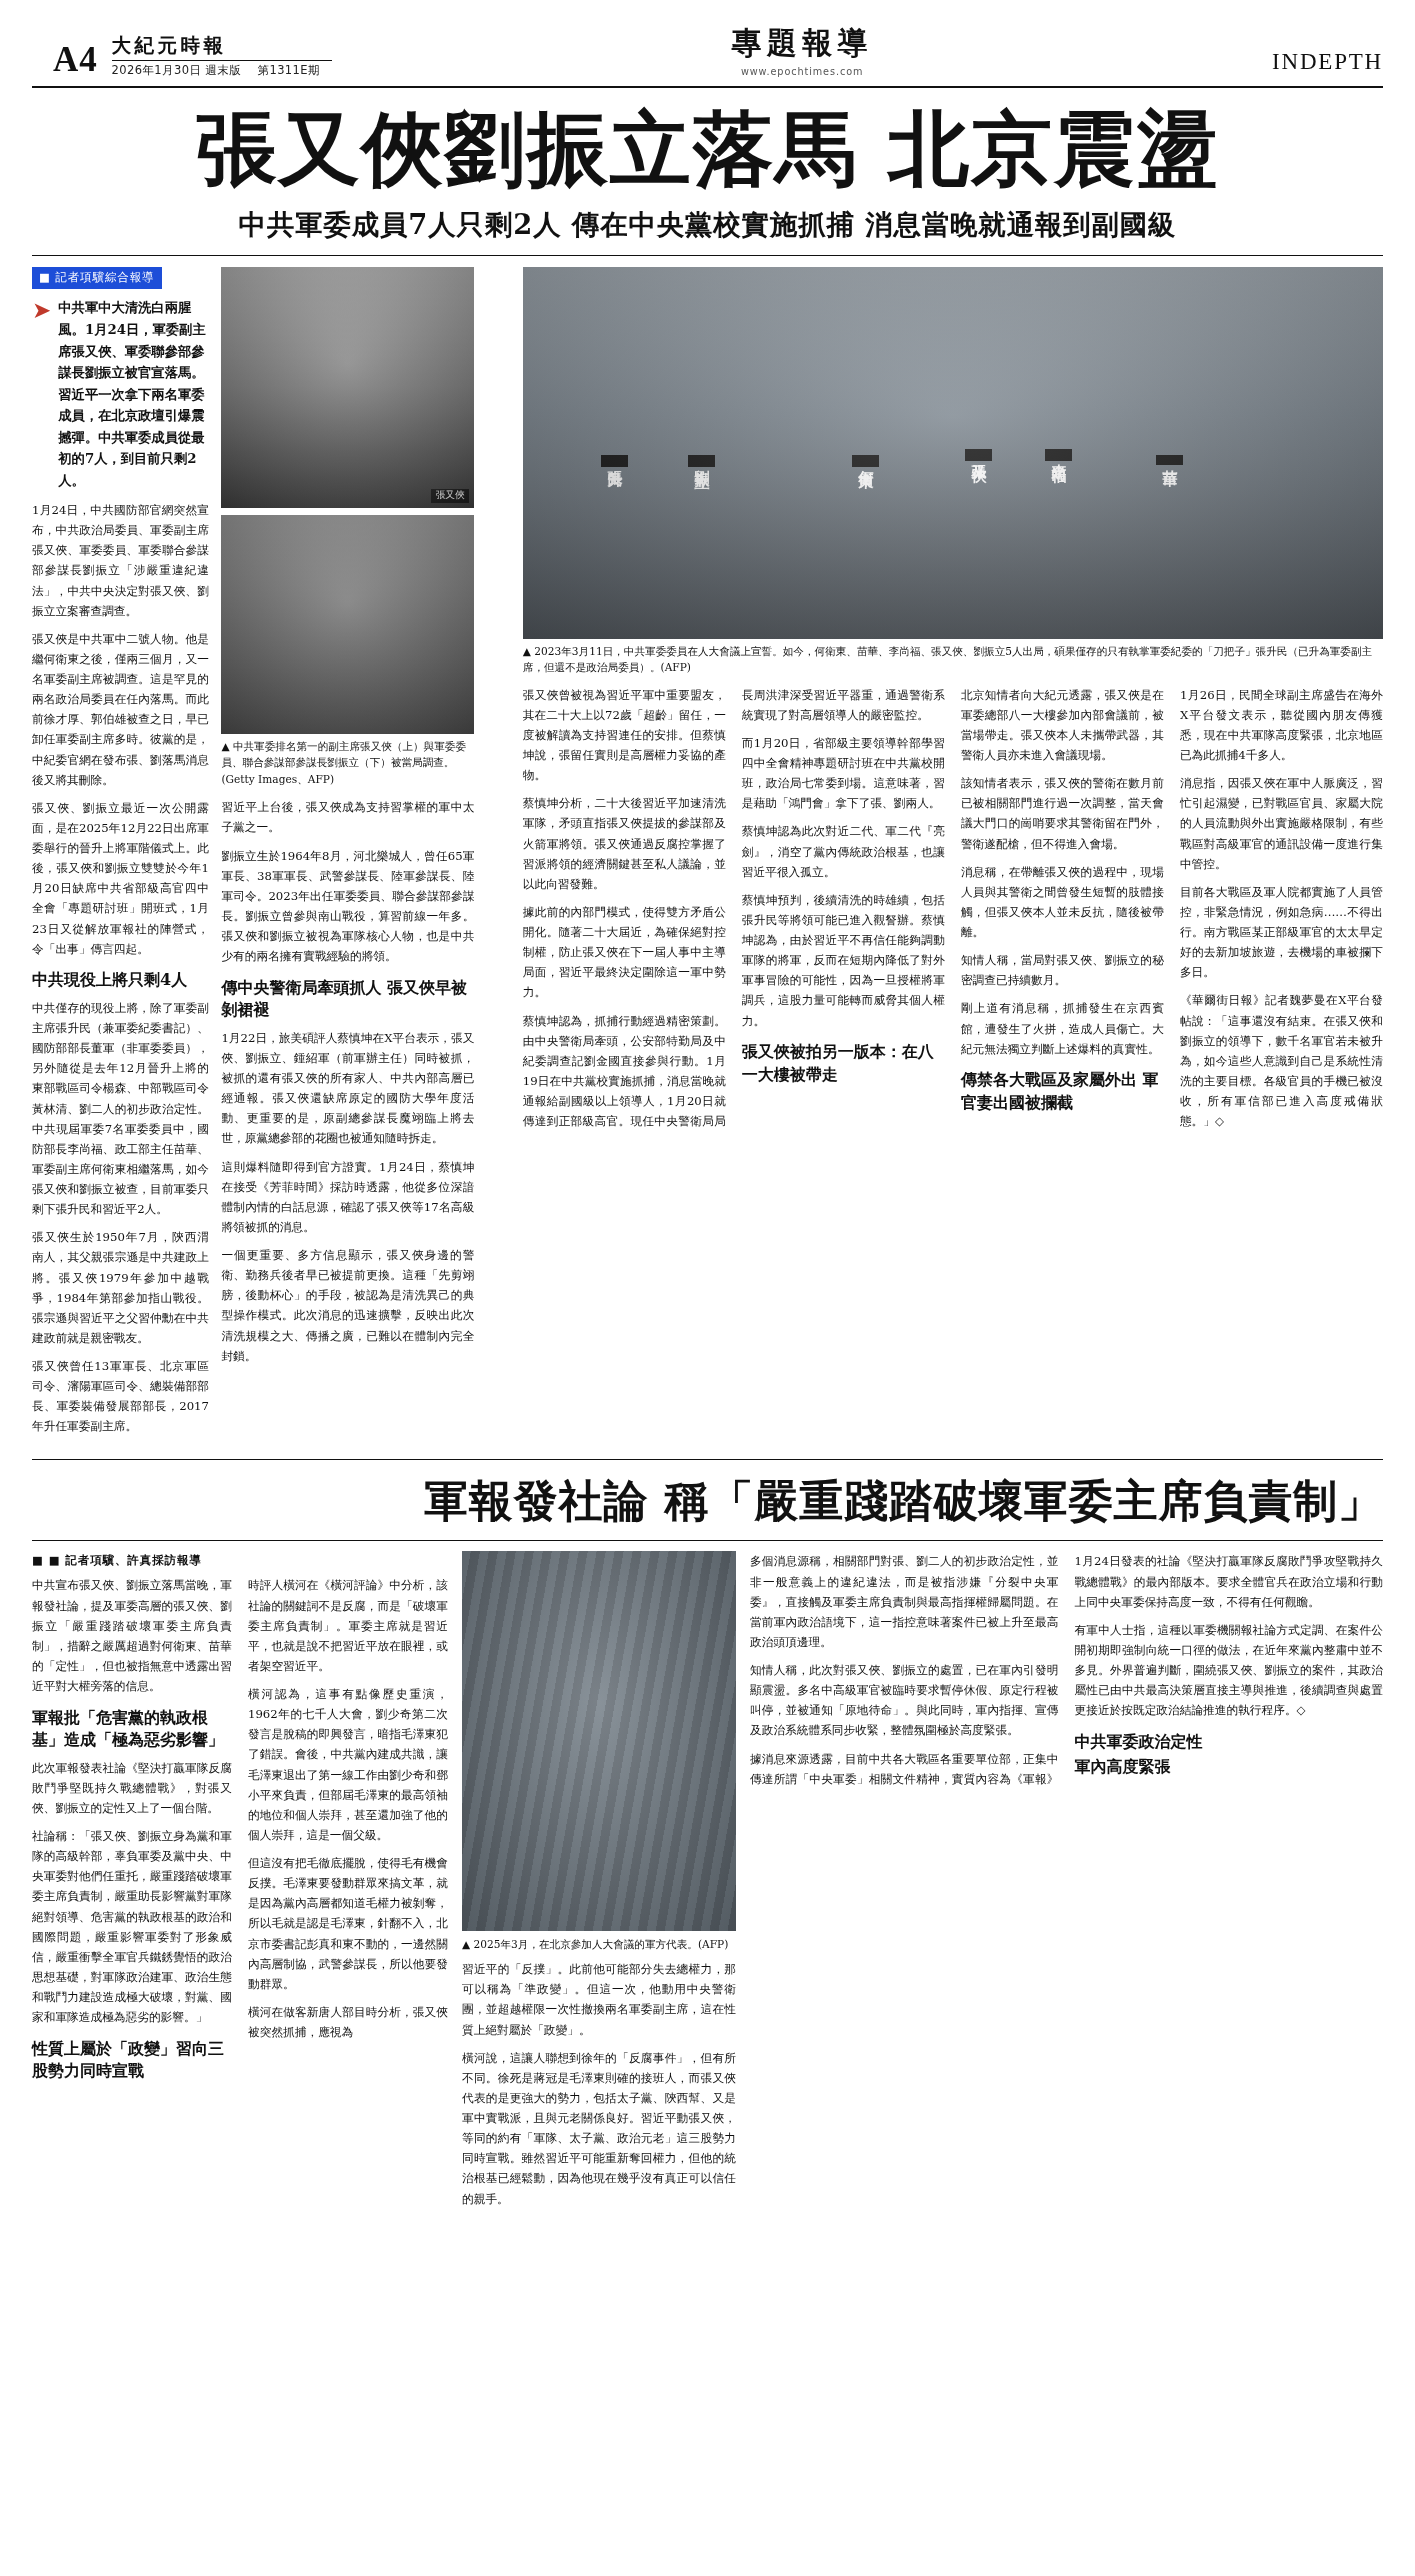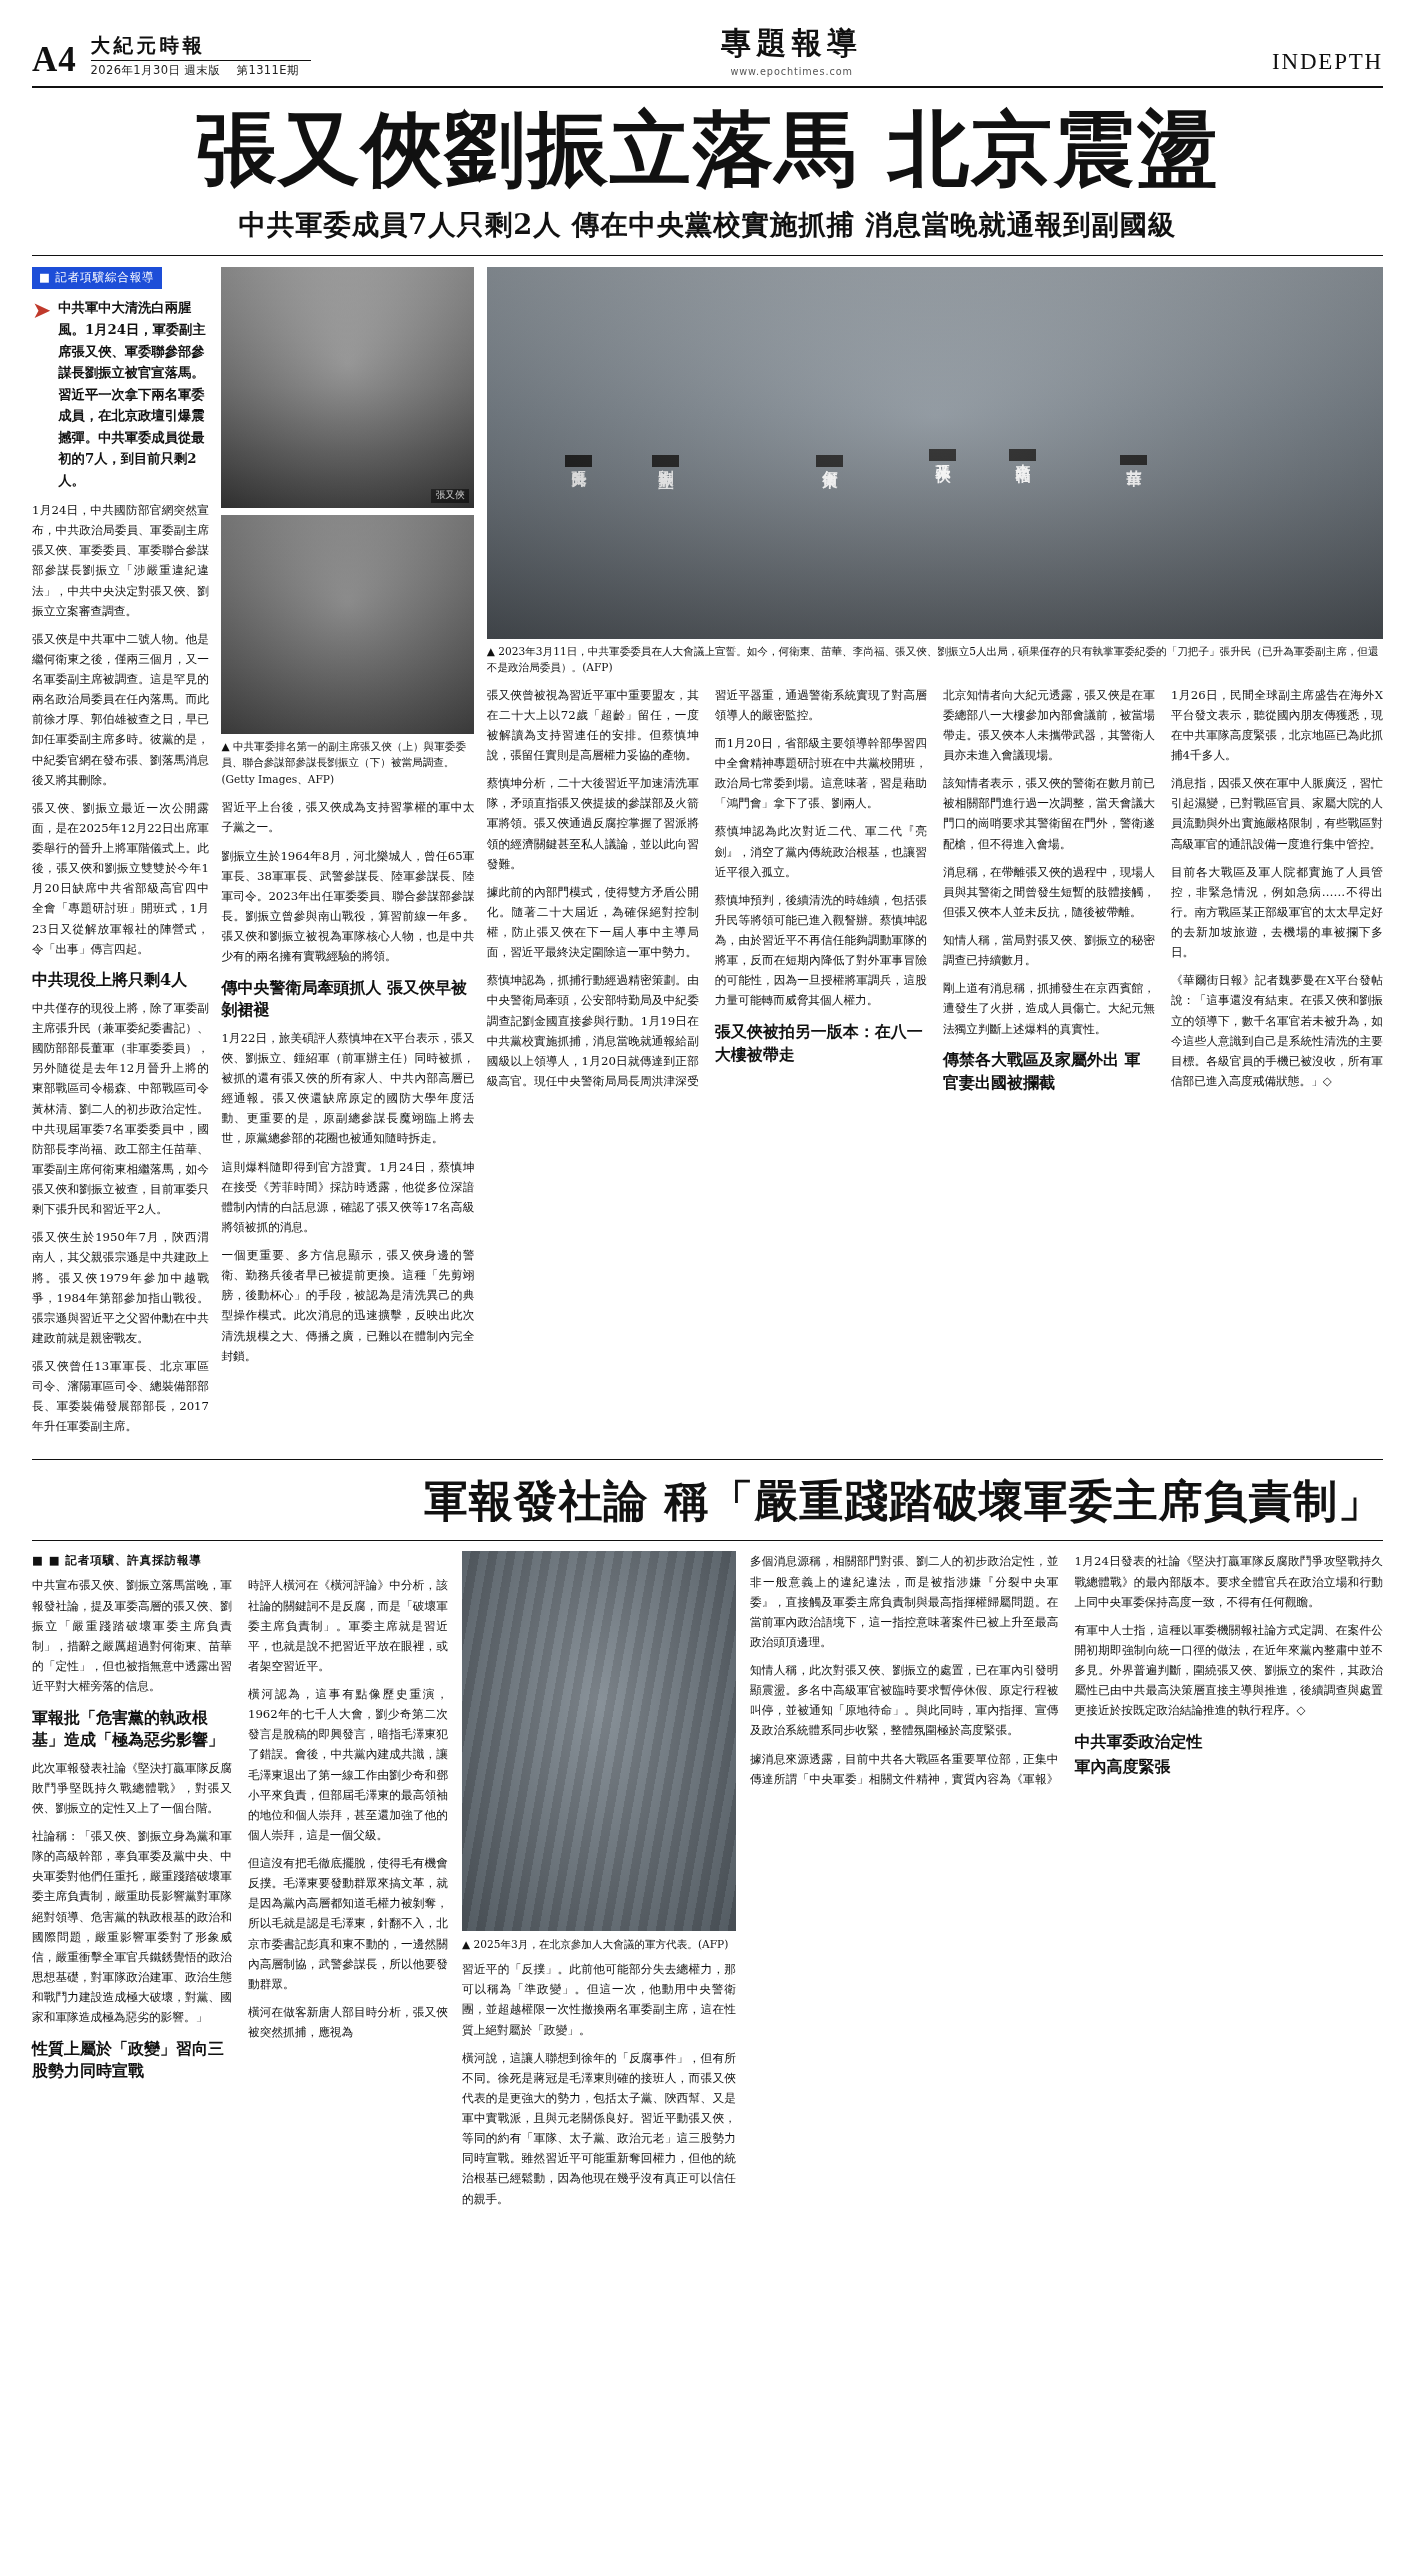--- a/index.html
+++ b/index.html
@@ -9,21 +9,21 @@
     font-family:"DejaVu Sans","Liberation Sans",sans-serif;
     color:#111;
     position:relative;
     overflow:hidden;
   }
   .page { width:1415px; height:2576px; padding:23px 32px 8.8px 32px; position:relative; }
 
   
   .masthead { display:flex; align-items:flex-end; border-bottom:2.7px solid #111; padding-bottom:8.8px; }
   .mh-left { display:flex; align-items:flex-end; gap:14px; }
-  .folio { font-family:"Liberation Serif","DejaVu Serif",serif; font-size:35px; font-weight:700; letter-spacing:0.9px; line-height:1; }
+  .folio { font-family:"Liberation Serif","DejaVu Serif",serif; font-size:35px; font-weight:700; letter-spacing:0.9px; line-height:1;margin-left:21px; }
   .mh-brandblock { line-height:1.15; }
   .brand-cn { font-family:"DejaVu Serif","Liberation Serif",serif; font-weight:700; font-size:19.5px; letter-spacing:3.5px; }
   .brand-meta { font-size:11.5px; color:#222; border-top:0.9px solid #111; padding-top:2.7px; margin-top:2.7px; letter-spacing:0.4px; }
   .brand-meta span { margin-right:12.4px; }
   .mh-center { flex:1; text-align:center; }
   .mh-center .sect { font-family:"DejaVu Serif","Liberation Serif",serif; font-size:30px; font-weight:700; letter-spacing:5.3px; }
   .mh-center .url { font-size:9.7px; color:#555; letter-spacing:0.9px; margin-top:1.8px; }
   .mh-right { font-family:"Liberation Serif","DejaVu Serif",serif; font-size:23px; letter-spacing:1.8px; padding-bottom:1.8px; }
 
   
@@ -35,21 +35,21 @@
   .headline .sub {
     font-family:"DejaVu Serif","Liberation Serif",serif;
     font-size:27.4px; font-weight:700; margin-top:12.4px; letter-spacing:0.9px;
   }
   .rule-thick { border-bottom:1.8px solid #111; margin-top:12.4px; }
 
   
   .top-region { display:flex; gap:12.4px; margin-top:10.6px; }
   .col-1 { width:177px; }
   .col-2 { width:253px; }
-  .col-rest { flex:1; }
+  .col-rest { flex:1;margin-left:36px; }
 
   .byline { background:#1d4ed8; color:#fff; font-size:11.5px; padding:3.5px 7px; letter-spacing:0.9px; display:inline-block; }
   .byline.plain { background:none; color:#111; padding:0; font-weight:700; }
   .byline.plain:before { content:"■ "; }
 
   .lead { display:flex; gap:7px; margin-top:8.8px; }
   .lead-arrow { color:#c0392b; font-size:23px; line-height:1; padding-top:1.8px; }
   .lead p { margin:0; font-size:13.3px; line-height:1.62; font-weight:700; font-family:"DejaVu Serif","Liberation Serif",serif; }
 
   .body-text p { margin:0 0 8px 0; font-size:11.7px; line-height:1.72; text-align:justify; font-family:"DejaVu Serif","Liberation Serif",serif; }

